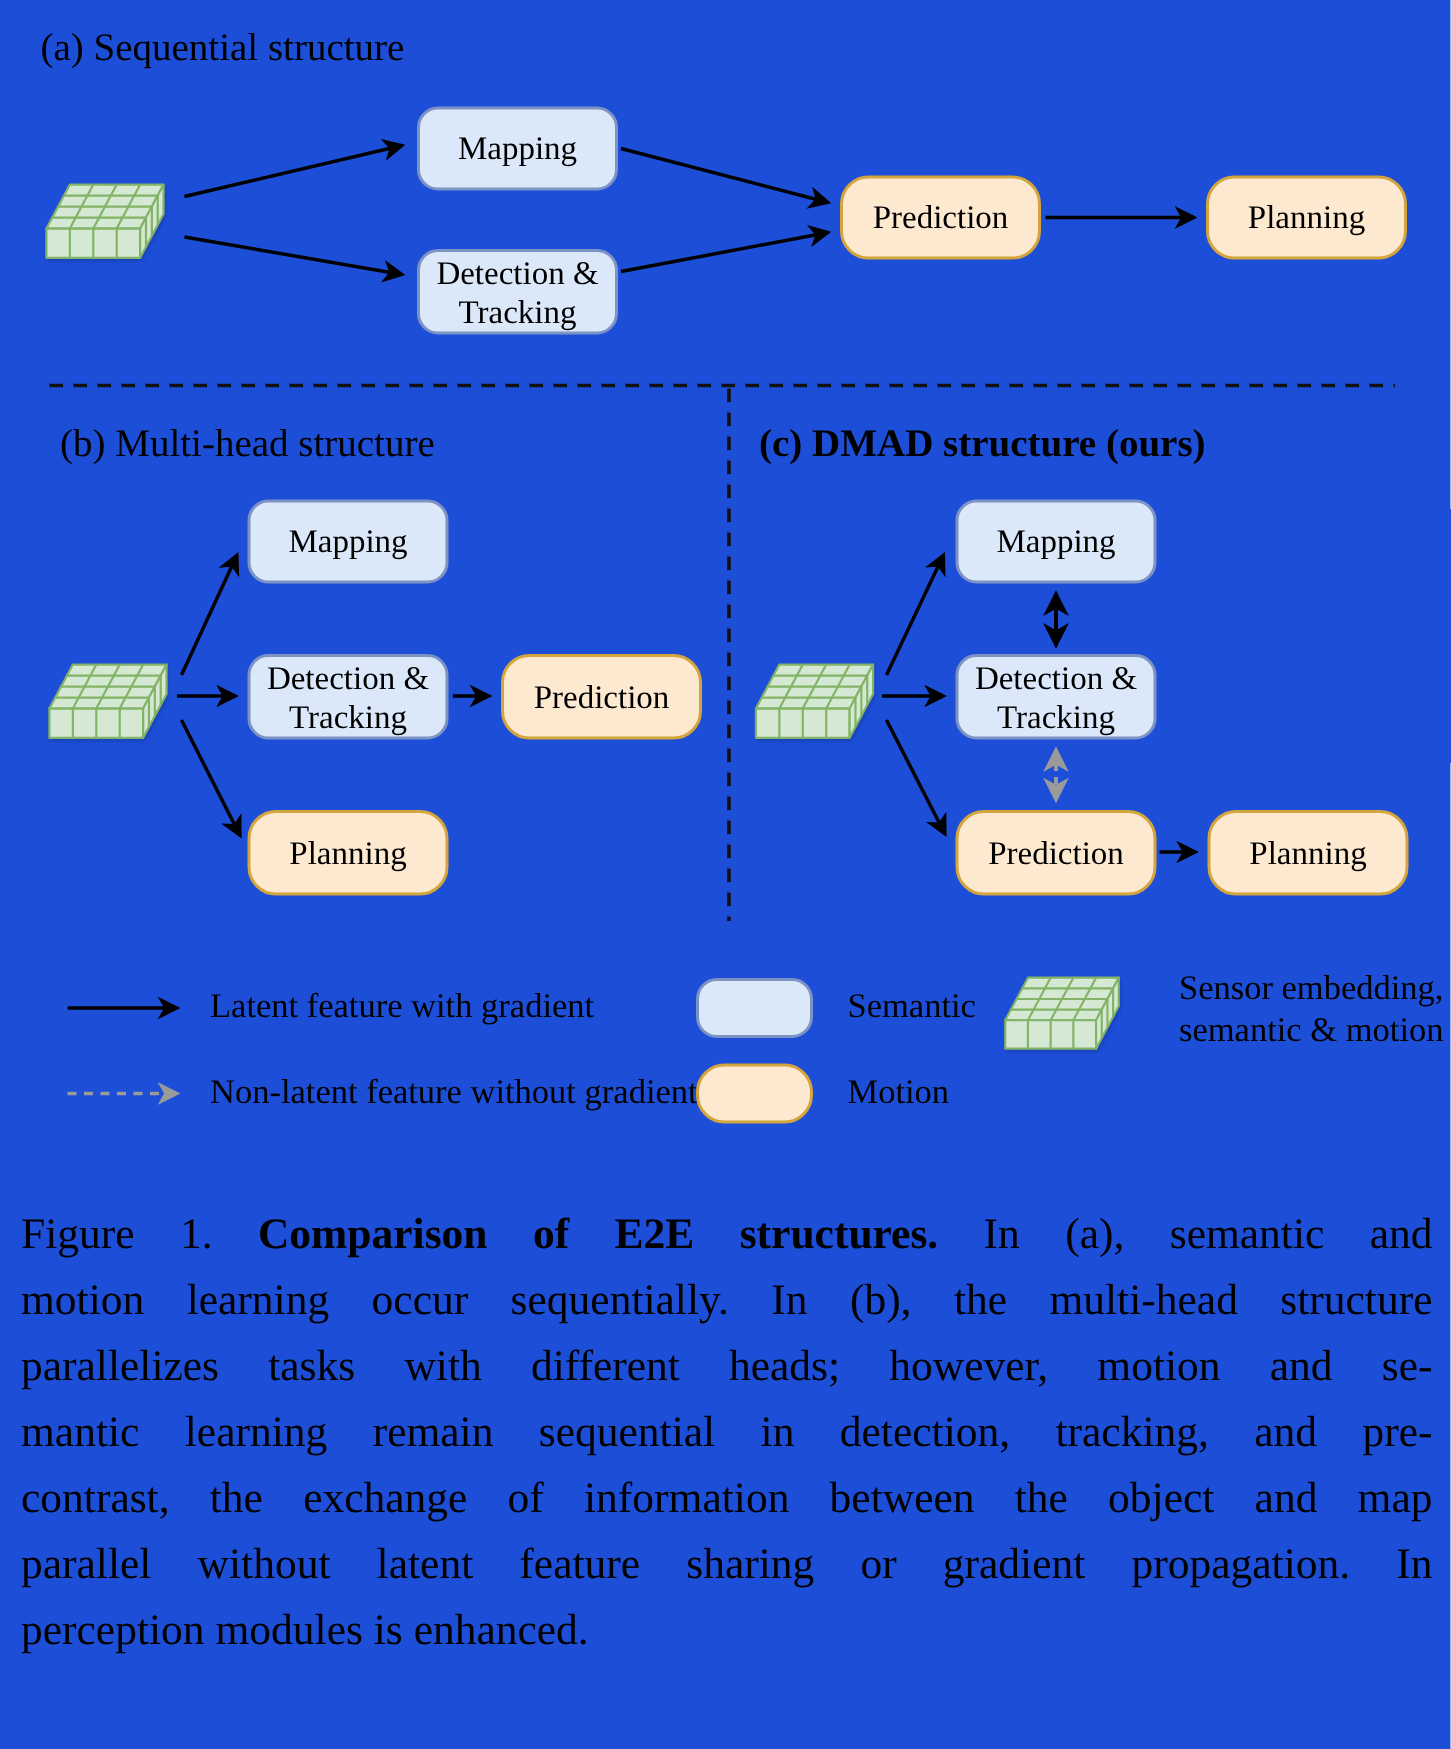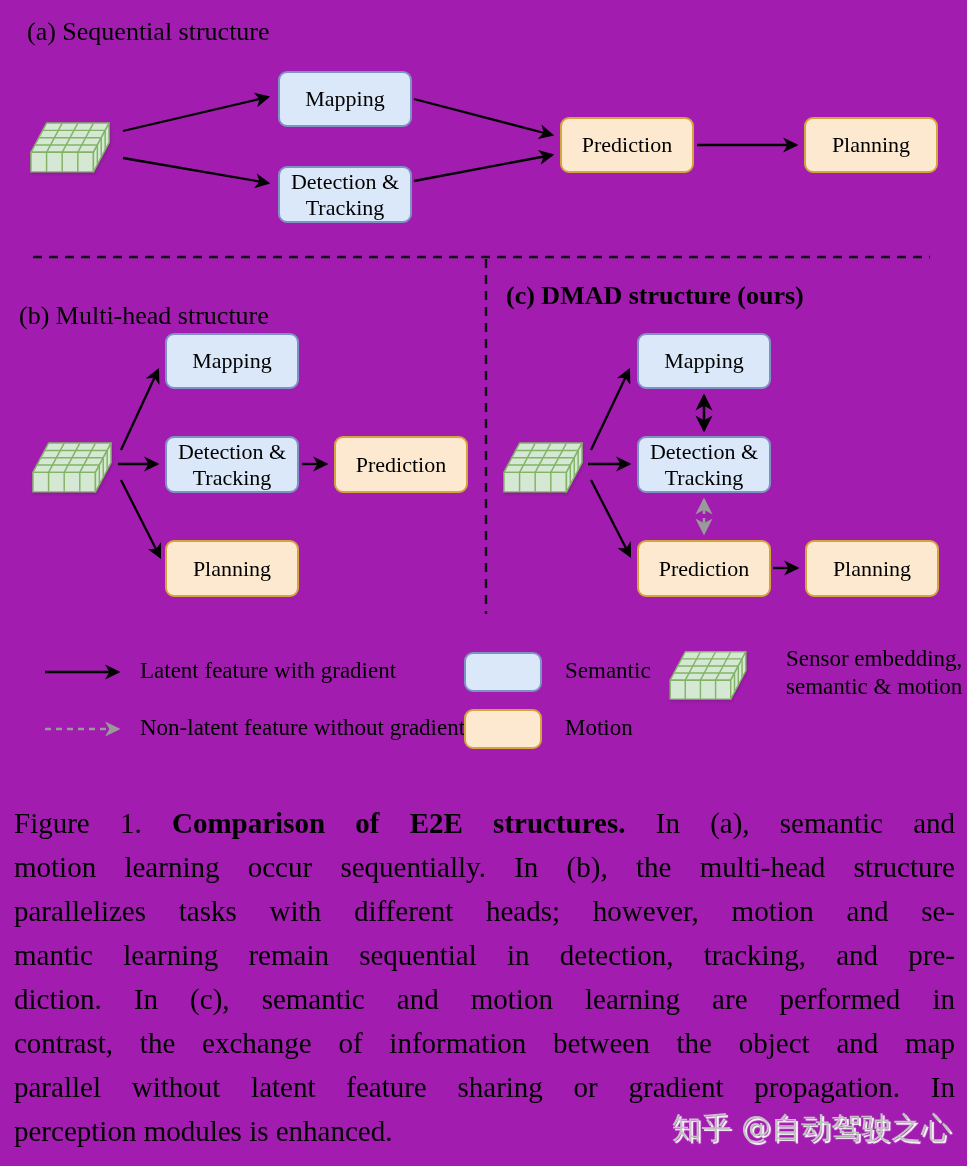--- a/index.html
+++ b/index.html
@@ -1,28 +1,28 @@
 <!DOCTYPE html>
 <html><head>
 <meta charset="utf-8">
 <style>
   html,body{margin:0;padding:0;background:#ffffff;}
   .page{
-    position:relative;width:967px;height:1166px;background:#a21caf;
+    position:relative;width:967px;height:1166px;background:#1d4ed8;
     font-family:"Liberation Serif","DejaVu Serif",serif;color:#000;overflow:hidden;
   }
   .panel-title{position:absolute;font-size:26px;white-space:nowrap;}
   .panel-title.bold{font-weight:bold;text-align:right;}
   .nodebox{
     position:absolute;display:flex;align-items:center;justify-content:center;
     text-align:center;font-size:22px;line-height:1.16;border-radius:9px;
     border:2px solid;box-sizing:border-box;padding:2px 4px;
   }
-  .semantic{background:#dbe8fa;border-color:#7d93c3;}
-  .motion{background:#fde9d0;border-color:#d4a53c;}
+  .semantic{background:#dbe8fa;border-color:#7d93c3;border-radius:14px;}
+  .motion{background:#fde9d0;border-color:#d4a53c;border-radius:19px;}
   .overlay{position:absolute;left:0;top:0;pointer-events:none;}
   .cube{position:absolute;filter:drop-shadow(1px 2px 1px rgba(0,0,0,0.12));}
   .legend-label{position:absolute;font-size:23px;white-space:nowrap;}
   .legend-twolines{position:absolute;font-size:23px;line-height:28px;white-space:nowrap;}
   .caption{position:absolute;left:14px;top:801px;width:941px;font-size:29px;}
   .cap-line{
     height:44px;line-height:44px;text-align:justify;text-align-last:justify;
     white-space:normal;overflow:hidden;
   }
   .cap-line.last{text-align-last:left;}
@@ -93,21 +93,21 @@
         <line x1="74" y1="19" x2="74" y2="39"></line>
         <line x1="78" y1="11.5" x2="78" y2="31.5"></line>
     </g>
   </svg>
 
   <div class="nodebox semantic" style="left:278px;top:71px;width:134px;height:56px;">Mapping</div>
   <div class="nodebox semantic" style="left:278px;top:166px;width:134px;height:57px;">Detection &amp; Tracking</div>
   <div class="nodebox motion" style="left:560px;top:117px;width:134px;height:56px;">Prediction</div>
   <div class="nodebox motion" style="left:804px;top:117px;width:134px;height:56px;">Planning</div>
 
-  <div class="panel-title" style="left:19px;top:281px;margin-top:20px;">(b) Multi-head structure</div>
+  <div class="panel-title" style="left:40px;top:281px;">(b) Multi-head structure</div>
 
   <svg class="cube" style="left:31px;top:439px;" width="82" height="55" viewBox="0 0 84 56">
     <g stroke="#82b366" stroke-width="1.5" fill="#d5e8d4" stroke-linejoin="round">
       <polygon points="2,34 66,34 82,4 18,4"></polygon>
       <polygon points="2,34 66,34 66,54 2,54"></polygon>
       <polygon points="66,54 66,34 82,4 82,24"></polygon>
       <line x1="18" y1="34" x2="34" y2="4"></line>
         <line x1="34" y1="34" x2="50" y2="4"></line>
         <line x1="50" y1="34" x2="66" y2="4"></line>
       <line x1="6" y1="26.5" x2="70" y2="26.5"></line>
@@ -190,21 +190,19 @@
 
   <div class="caption">
     <div class="cap-line">
       <span>Figure 1.</span>
       <span class="cap-bold">Comparison of E2E structures.</span>
       <span>In (a), semantic and</span>
     </div>
     <div class="cap-line">motion learning occur sequentially. In (b), the multi-head structure</div>
     <div class="cap-line">parallelizes tasks with different heads; however, motion and se-</div>
     <div class="cap-line">mantic learning remain sequential in detection, tracking, and pre-</div>
-    <div class="cap-line">diction.  In (c), semantic and motion learning are performed in</div>
     <div class="cap-line">contrast, the exchange of information between the object and map</div>
     <div class="cap-line">parallel without latent feature sharing or gradient propagation. In</div>
     <div class="cap-line last">perception modules is enhanced.</div>
   </div>
 
-  <div class="watermark">知乎 @自动驾驶之心</div>
 
 </div>
 
 </body></html>

